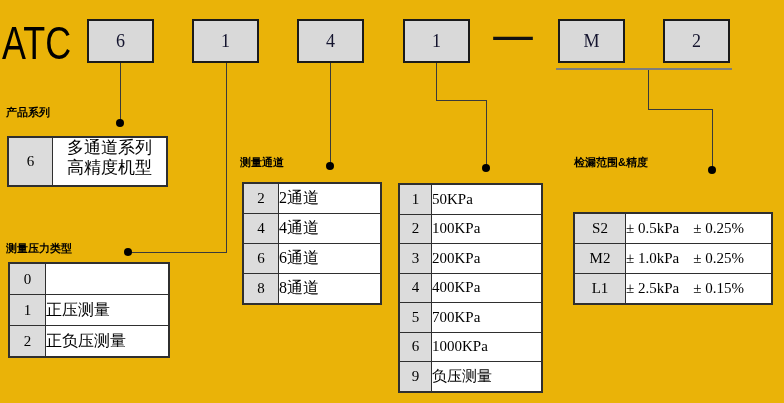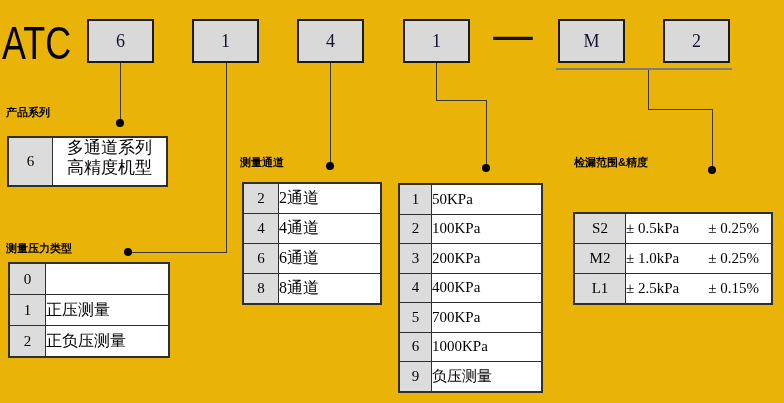--- a/index.html
+++ b/index.html
@@ -49,21 +49,21 @@
   #t1 .trow { height:47px; } #t1 .cellc { width:44px; }
   #t1 .celld { flex-direction:column; font-size:17px; line-height:20px; }
   #t2 { left:8px;  top:262px; width:162px; }
   #t2 .trow { height:30px; } #t2 .cellc { width:36px; }
   #t3 { left:242px; top:182px; width:140px; }
   #t3 .trow { height:29px; } #t3 .cellc { width:35px; }
   #t4 { left:398px; top:183px; width:145px; }
   #t4 .trow { height:28.5px; } #t4 .cellc { width:32px; } #t4 .celld { font-size:15px; }
   #t5 { left:573px; top:184px; width:200px;margin-top:28px; }
   #t5 .trow { height:29px; } #t5 .cellc { width:51px; }
-  #t5 .celld { font-size:15px; gap:29px; }
+  #t5 .celld { font-size:15px; gap:14px; }
 </style>
 </head>
 <body>
 
 <div id="canvas">
 
   <div class="atc">ATC</div>
   <div class="box b1">6</div>
   <div class="box b2">1</div>
   <div class="box b3">4</div>

